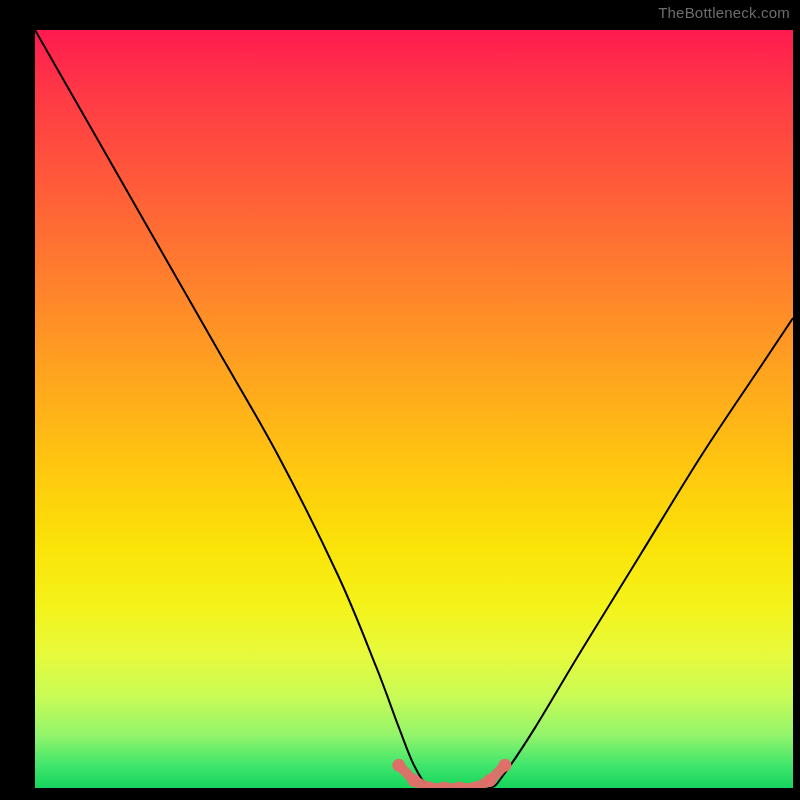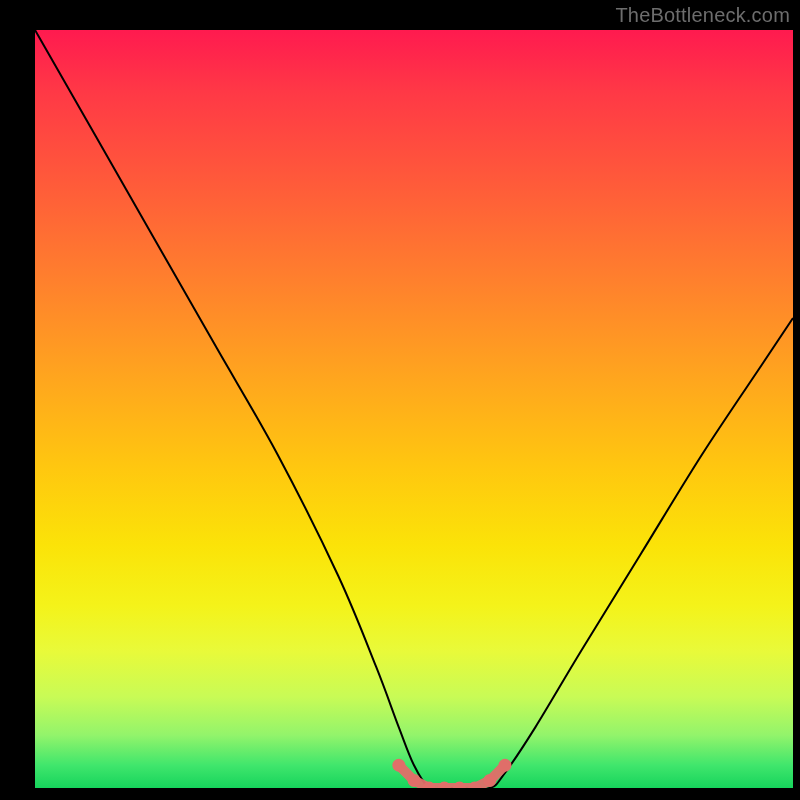--- a/index.html
+++ b/index.html
@@ -15,21 +15,21 @@
     position: relative;
     width: 800px;
     height: 800px;
     background: #000;
   }
   .watermark {
     position: absolute;
     top: 4px;
     right: 10px;
     color: #6d6d6d;
-    font-size: 20px;
+    font-size: 15px;
     font-weight: 500;
     letter-spacing: 0.2px;
     z-index: 30;
   }
   .plot-area {
     position: absolute;
     left: 35px;
     top: 30px;
     width: 758px;
     height: 758px;

